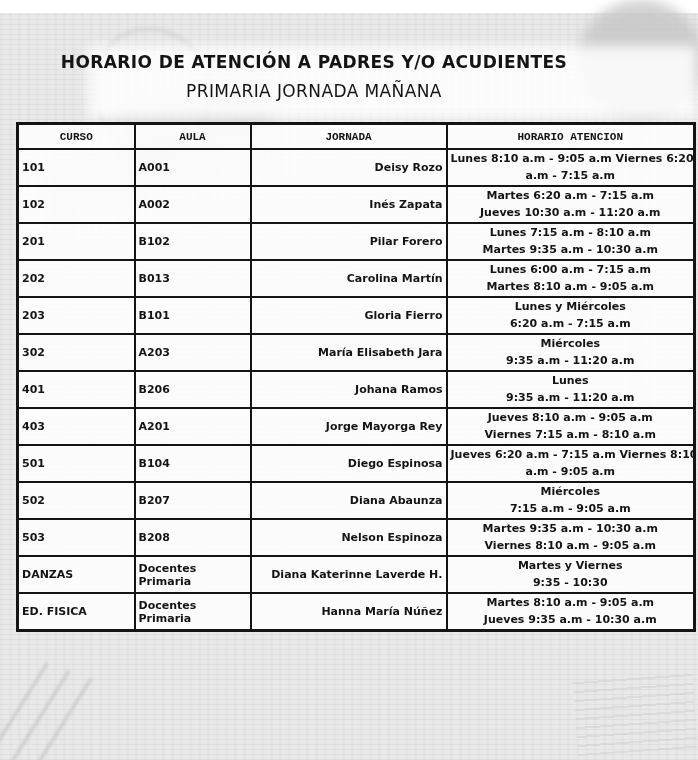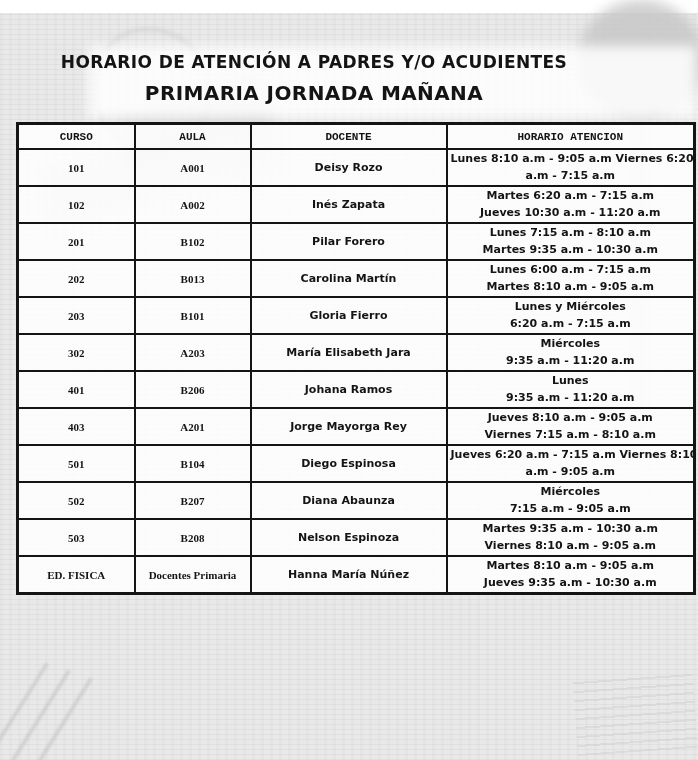--- a/index.html
+++ b/index.html
@@ -27,43 +27,43 @@
         filter:blur(6px);}
   .stroke{width:4px;height:110px;background:#c4c4c4;transform:rotate(32deg);
         filter:blur(1px);opacity:.6;}
   .s1{left:16px;top:655px;} .s2{left:38px;top:662px;} .s3{left:60px;top:670px;}
   .book{left:575px;top:672px;width:120px;height:80px;opacity:.5;transform:rotate(-4deg);
         background:repeating-linear-gradient(0deg,#cfcfcf 0 2px,transparent 2px 9px);}
 
   .titles{position:absolute;left:0;top:52px;width:628px;text-align:center;z-index:2;
           color:#141414;letter-spacing:.4px;}
   .titles .t1{font-size:17px;font-weight:bold;margin-bottom:9px;}
-  .titles .t2{font-size:20px;font-weight:bold;}
+  .titles .t2{font-size:17px;font-weight:normal;}
 
   table.sched{
     position:absolute;left:16px;top:122px;width:677px;z-index:1;
     border-collapse:collapse;table-layout:fixed;
     border:3px solid #141414;
     color:#141414;
   }
   table.sched col.c-curso{width:117px;}
   table.sched col.c-aula{width:116px;}
   table.sched col.c-docente{width:196px;}
   table.sched col.c-horario{width:248px;}
   table.sched th, table.sched td{
     border:2px solid #141414;
     background:rgba(255,255,255,.86);
     font-size:11px;font-weight:bold;
     padding:1px 3px;vertical-align:middle;
     overflow:hidden;
   }
   table.sched th{height:21px;text-align:center;font-family:Liberation Mono, monospace;}
   table.sched td{height:30px;}
-  td.c-curso, td.c-aula{text-align:center;font-family:Liberation Serif, serif;}
-  td.c-docente{text-align:center;padding-left:7px;}
+  td.c-curso, td.c-aula{}
+  td.c-docente{text-align:right;padding-left:7px;}
   td.c-horario{text-align:center;}
   td.c-horario .hline{line-height:1.5;white-space:nowrap;}
 </style>
 </head>
 <body>
 
 <div class="deco strip-top"></div>
 <div class="deco sketch1"></div>
 <div class="deco sketch2"></div>
 <div class="deco band"></div>
@@ -84,21 +84,21 @@
   <colgroup>
     <col class="c-curso">
       <col class="c-aula">
       <col class="c-docente">
       <col class="c-horario">
   </colgroup>
   <thead>
     <tr>
       <th>CURSO</th>
       <th>AULA</th>
-      <th>DOCENTE</th>
+      <th>JORNADA</th>
       <th>HORARIO ATENCION</th>
     </tr>
   </thead>
   <tbody id="sched-body">
       <tr>
         <td class="c-curso">101</td>
         <td class="c-aula">A001</td>
         <td class="c-docente">Deisy Rozo</td>
         <td class="c-horario">
           <div class="hline">Lunes 8:10 a.m - 9:05 a.m Viernes 6:20</div>
@@ -189,20 +189,29 @@
       <tr>
         <td class="c-curso">503</td>
         <td class="c-aula">B208</td>
         <td class="c-docente">Nelson Espinoza</td>
         <td class="c-horario">
           <div class="hline">Martes 9:35 a.m - 10:30 a.m</div>
           <div class="hline">Viernes 8:10 a.m - 9:05 a.m</div>
         </td>
       </tr>
       <tr>
+        <td class="c-curso">DANZAS</td>
+        <td class="c-aula">Docentes Primaria</td>
+        <td class="c-docente">Diana Katerinne Laverde H.</td>
+        <td class="c-horario">
+          <div class="hline">Martes y Viernes</div>
+          <div class="hline">9:35 - 10:30</div>
+        </td>
+      </tr>
+      <tr>
         <td class="c-curso">ED. FISICA</td>
         <td class="c-aula">Docentes Primaria</td>
         <td class="c-docente">Hanna María Núñez</td>
         <td class="c-horario">
           <div class="hline">Martes 8:10 a.m - 9:05 a.m</div>
           <div class="hline">Jueves 9:35 a.m - 10:30 a.m</div>
         </td>
       </tr>
     </tbody>
 </table>

